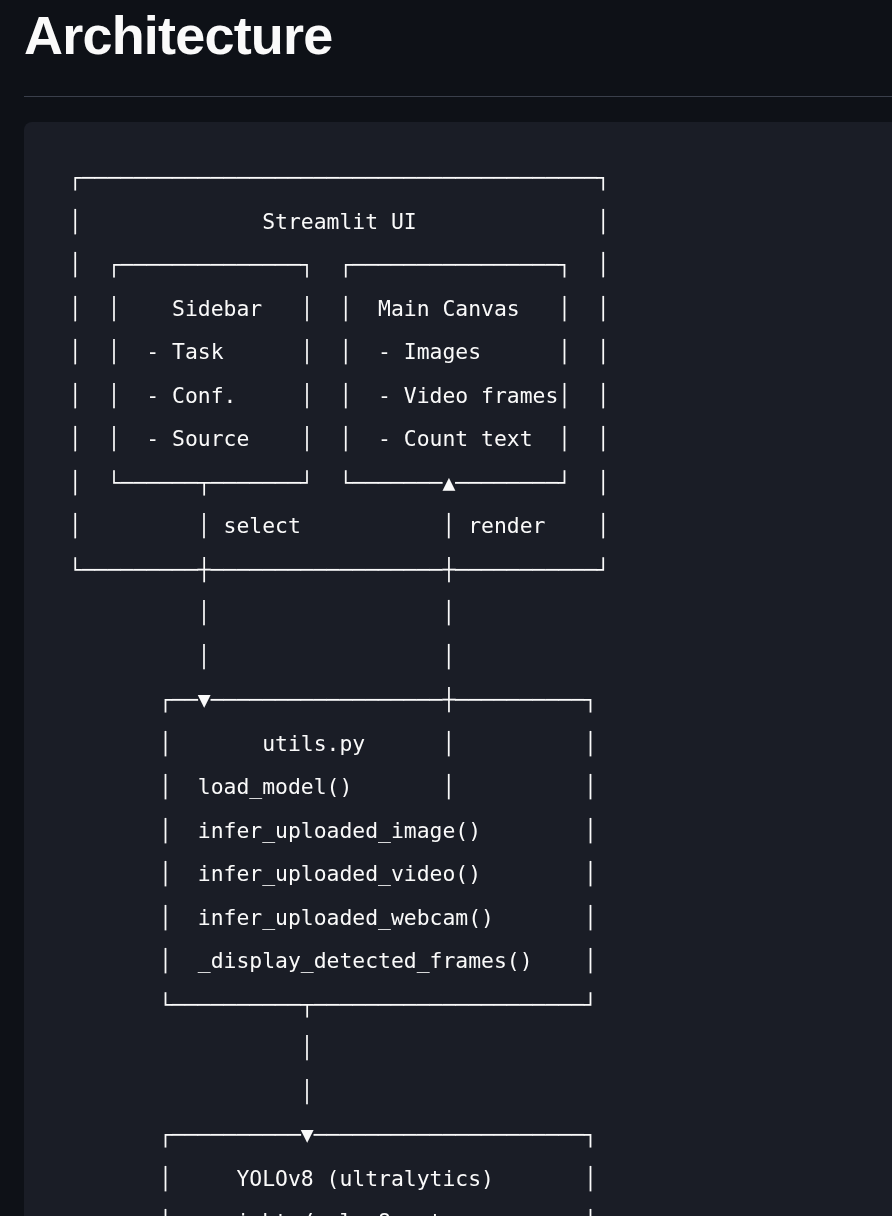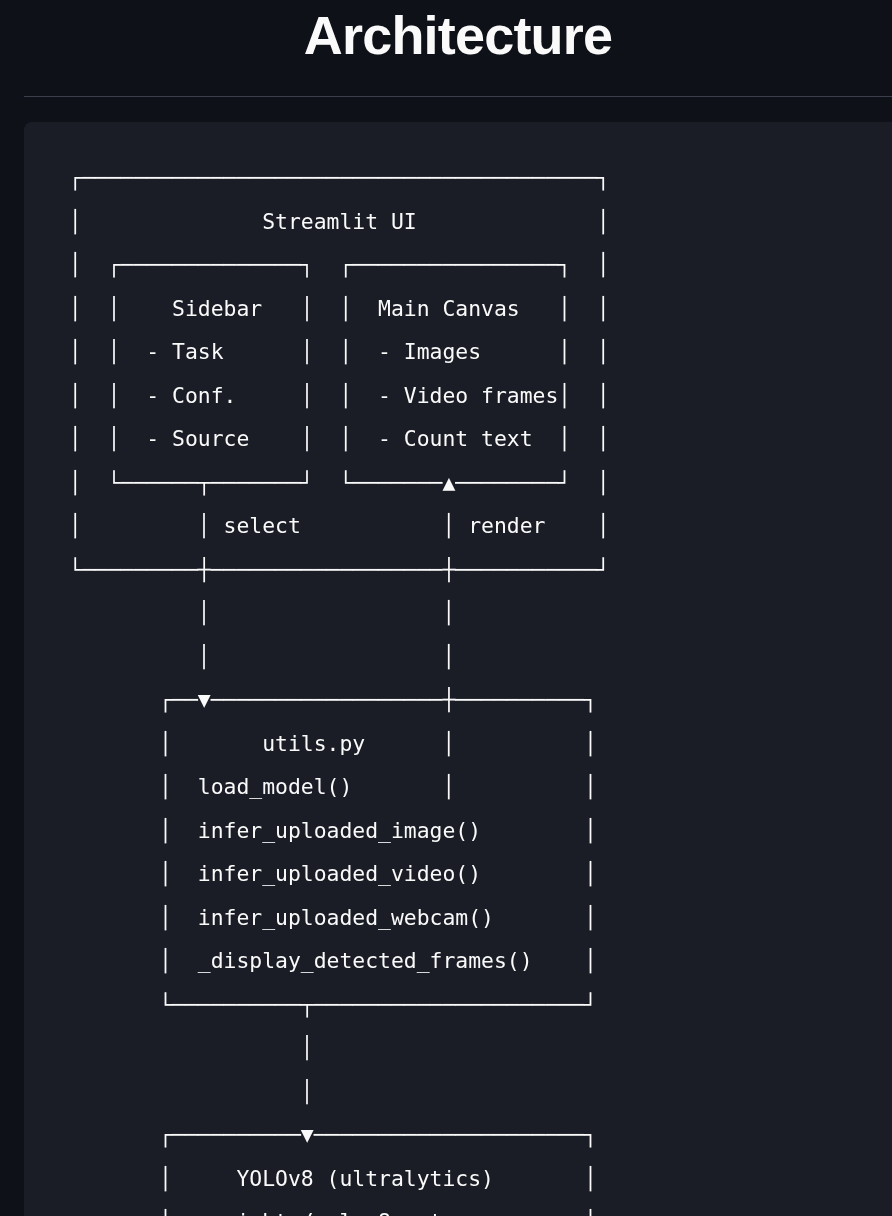--- a/index.html
+++ b/index.html
@@ -25,21 +25,20 @@
     background: #0e1117;
     overflow: hidden;
   }
 
   
   .heading-block {
     position: absolute;
     left: 24px;
     top: 0;
     width: 868px;
-    text-align: center;
   }
   .page-title {
     margin: 0;
     padding: 6px 0 0 0;
     font-family: "Liberation Sans", sans-serif;
     font-size: 54px;
     line-height: 1.1;
     font-weight: 700;
     letter-spacing: -0.8px;
     color: #fafafa;

